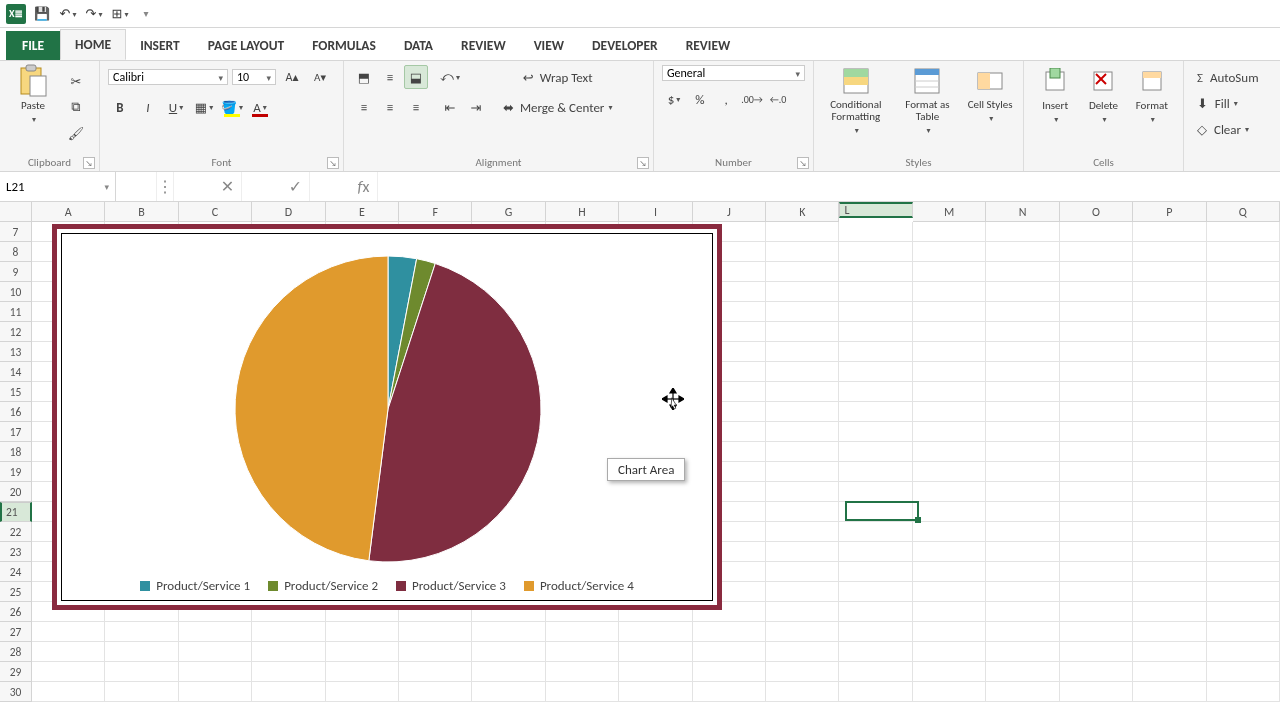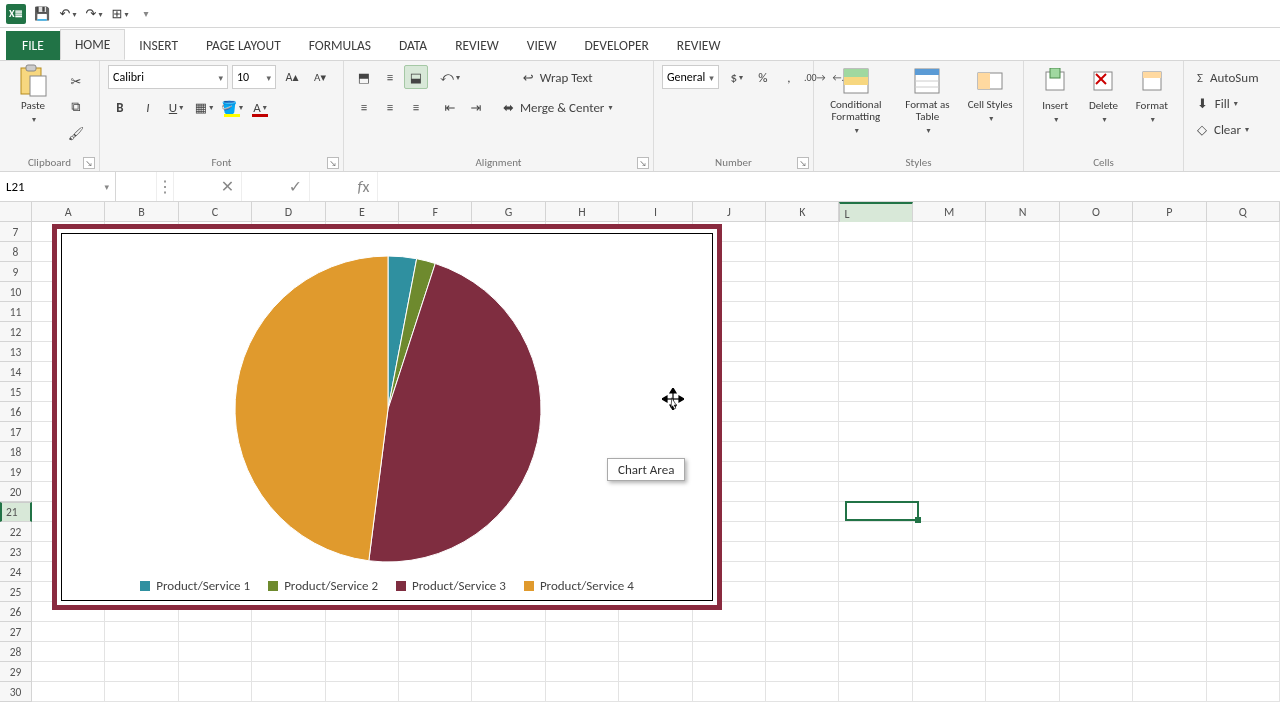--- a/index.html
+++ b/index.html
@@ -7,36 +7,36 @@
 
   
   .titlebar { height: 28px; background: #fff; border-bottom: 1px solid #d6d6d6; display: flex; align-items: center; font-size: 12px; }
   .qat { display: flex; align-items: center; gap: 6px; padding: 0 6px; }
   .qat .icon { width: 20px; height: 20px; display: inline-flex; align-items: center; justify-content: center; color: #3a3a3a; }
   .titlebar .title { flex: 1; text-align: center; color: #666; font-size: 13px; }
   .excel-logo { width: 20px; height: 20px; background: #217346; color: #fff; font-size: 10px; font-weight: bold; display: inline-flex; align-items: center; justify-content: center; border-radius: 2px; }
 
   
   .ribbon-tabs { height: 32px; display: flex; align-items: flex-end; background: #fff; padding-left: 6px; }
-  .rtab { padding: 6px 14px 6px 14px; font-size: 13.5px; color: #3e3e3e; cursor: pointer; }
+  .rtab { padding: 6px 14px 6px 14px; font-size: 13.5px; color: #3e3e3e; cursor: pointer; font-weight: bold; }
   .rtab.file { background: #217346; color: #fff; padding: 6px 16px; }
   .rtab.active { border: 1px solid #d6d6d6; border-bottom: 1px solid #f5f5f5; background: #f5f5f5; }
 
   
   .ribbon { height: 112px; background: #f5f5f5; border-top: 1px solid #d6d6d6; border-bottom: 1px solid #d6d6d6; display: flex; }
   .group { border-right: 1px solid #dcdcdc; padding: 4px 8px 2px 8px; display: flex; flex-direction: column; }
   .group .body { flex: 1; display: flex; align-items: flex-start; gap: 6px; }
   .group .glabel { font-size: 11px; color: #777; text-align: center; padding-top: 2px; position: relative; }
   .group .glabel .launcher { position: absolute; right: -4px; bottom: 0; width: 12px; height: 12px; border: 1px solid #bbb; font-size: 8px; line-height: 10px; color: #777; background:#fff;}
   .big-btn { display: flex; flex-direction: column; align-items: center; justify-content: flex-start; width: 50px; font-size: 11px; color: #3a3a3a; cursor: pointer; text-align:center; gap:2px; }
   .big-btn .bicon { width: 32px; height: 32px; display: inline-flex; align-items: center; justify-content: center; }
   .mini { width: 24px; height: 24px; display:inline-flex; align-items:center; justify-content:center; border:1px solid transparent; border-radius:2px; cursor:pointer; color:#444; font-size:13px;}
   .stack { display:flex; flex-direction:column; gap:2px; }
   .row { display:flex; gap:2px; align-items:center; }
-  .sel { height: 24px; border:1px solid #ccc; background:#fff; font-size:12px; padding:0 4px; display:flex; align-items:center; justify-content:space-between; }
+  .sel { height: 16px; border:1px solid #ccc; background:#fff; font-size:12px; padding:0 4px; display:flex; align-items:center; justify-content:space-between; }
   .sel .caret { font-size:9px; color:#666; margin-left:4px; }
 
   
   .fbar { height: 30px; border-bottom: 1px solid #d6d6d6; display:flex; align-items:stretch;gap:40px; }
   .namebox { width: 116px; border-right:1px solid #d6d6d6; display:flex; align-items:center; padding:0 6px; font-size:13px; justify-content:space-between; }
   .namebox .caret { font-size:9px; color:#888; }
   .fctl { width: 28px; display:flex; align-items:center; justify-content:center; border-right:1px solid #eee; color:#888; cursor:pointer; }
   .formula { flex:1; padding:0 6px; display:flex; align-items:center; font-size:13px; }
 
   
@@ -182,21 +182,21 @@
           <span style="margin-right:4px;">⬌</span>
           <span>Merge &amp; Center</span>
             <span class="small-arrow">▾</span>
         </div>
       </div>
     </div>
     <div class="glabel"><span>Alignment</span><span class="launcher">↘</span></div>
   </div>
 
   <div class="group" style="width:160px;">
-    <div class="body" style="flex-direction:row; gap:6px; width:100%;text-align:center;">
+    <div class="body" style="flex-direction:column; gap:6px; width:100%;text-align:center;">
       <div class="sel" style="width:100%;">
           <span>General</span>
           <span class="caret">▾</span>
         </div>
       <div class="row">
         <span class="mini">$<span class="small-arrow">▾</span></span>
         <span class="mini">%</span>
         <span class="mini">,</span>
         <span class="mini" style="font-size:10px;">.00→</span>
         <span class="mini" style="font-size:10px;">←.0</span>

